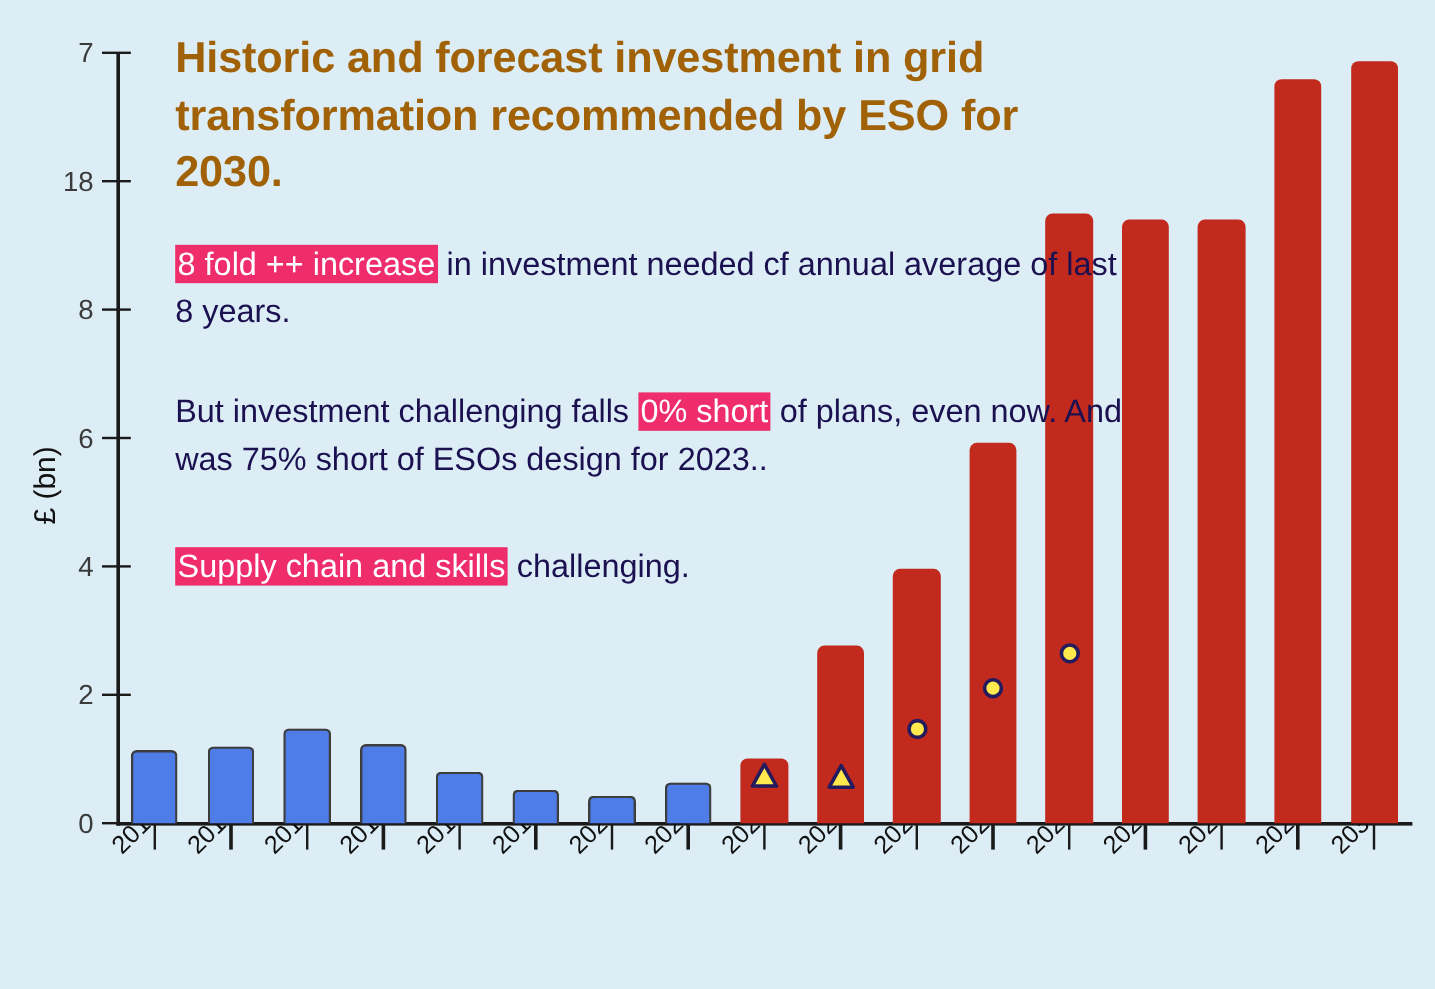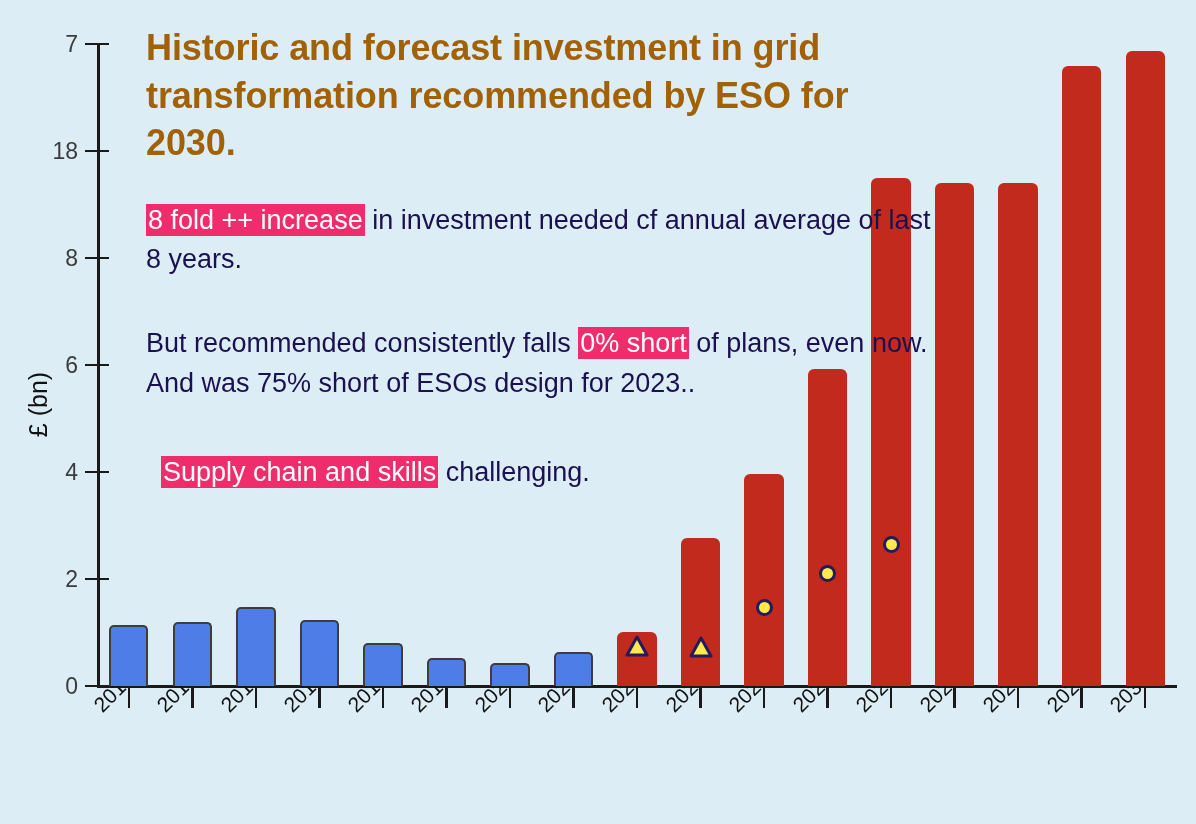--- a/index.html
+++ b/index.html
@@ -82,21 +82,21 @@
     font-size:36px;line-height:1.32;
     font-weight:bold;color:#a16207;
     margin:0 0 34px 0;
     letter-spacing:-0.1px;
   }
   .note{
     font-size:27px;line-height:1.47;
     color:#1b1050;
     margin:0 0 38px 0;
   }
-  .note:last-child{margin-bottom:0;margin-left:15px;}
+  .note:last-child{margin-bottom:0;}
   .hl{
     background:#ef2d6d;
     color:#ffffff;
     padding:1px 2px;
     box-decoration-break:clone;
     -webkit-box-decoration-break:clone;
   }
   #note-1{margin-bottom:44px;}
   #note-2{margin-bottom:50px;}
 </style>
@@ -201,20 +201,20 @@
     <div id="chart-title">
       <span>Historic and forecast investment in grid</span><br>
       <span>transformation recommended by ESO for 2030.</span>
     </div>
 
     <p class="note" id="note-1">
       <span class="hl">8 fold ++ increase</span><span> in investment needed cf annual average of last 8 years.</span>
     </p>
 
     <p class="note" id="note-2">
-      <span>But recommended consistently falls </span><span class="hl">0% short</span><span> of plans, even now. And was 75% short of ESOs design for 2023..</span>
+      <span>But investment challenging falls </span><span class="hl">0% short</span><span> of plans, even now. And was 75% short of ESOs design for 2023..</span>
     </p>
 
     <p class="note" id="note-3">
       <span class="hl">Supply chain and skills</span><span> challenging.</span>
     </p>
   </div>
 </div>
 
 </body></html>

